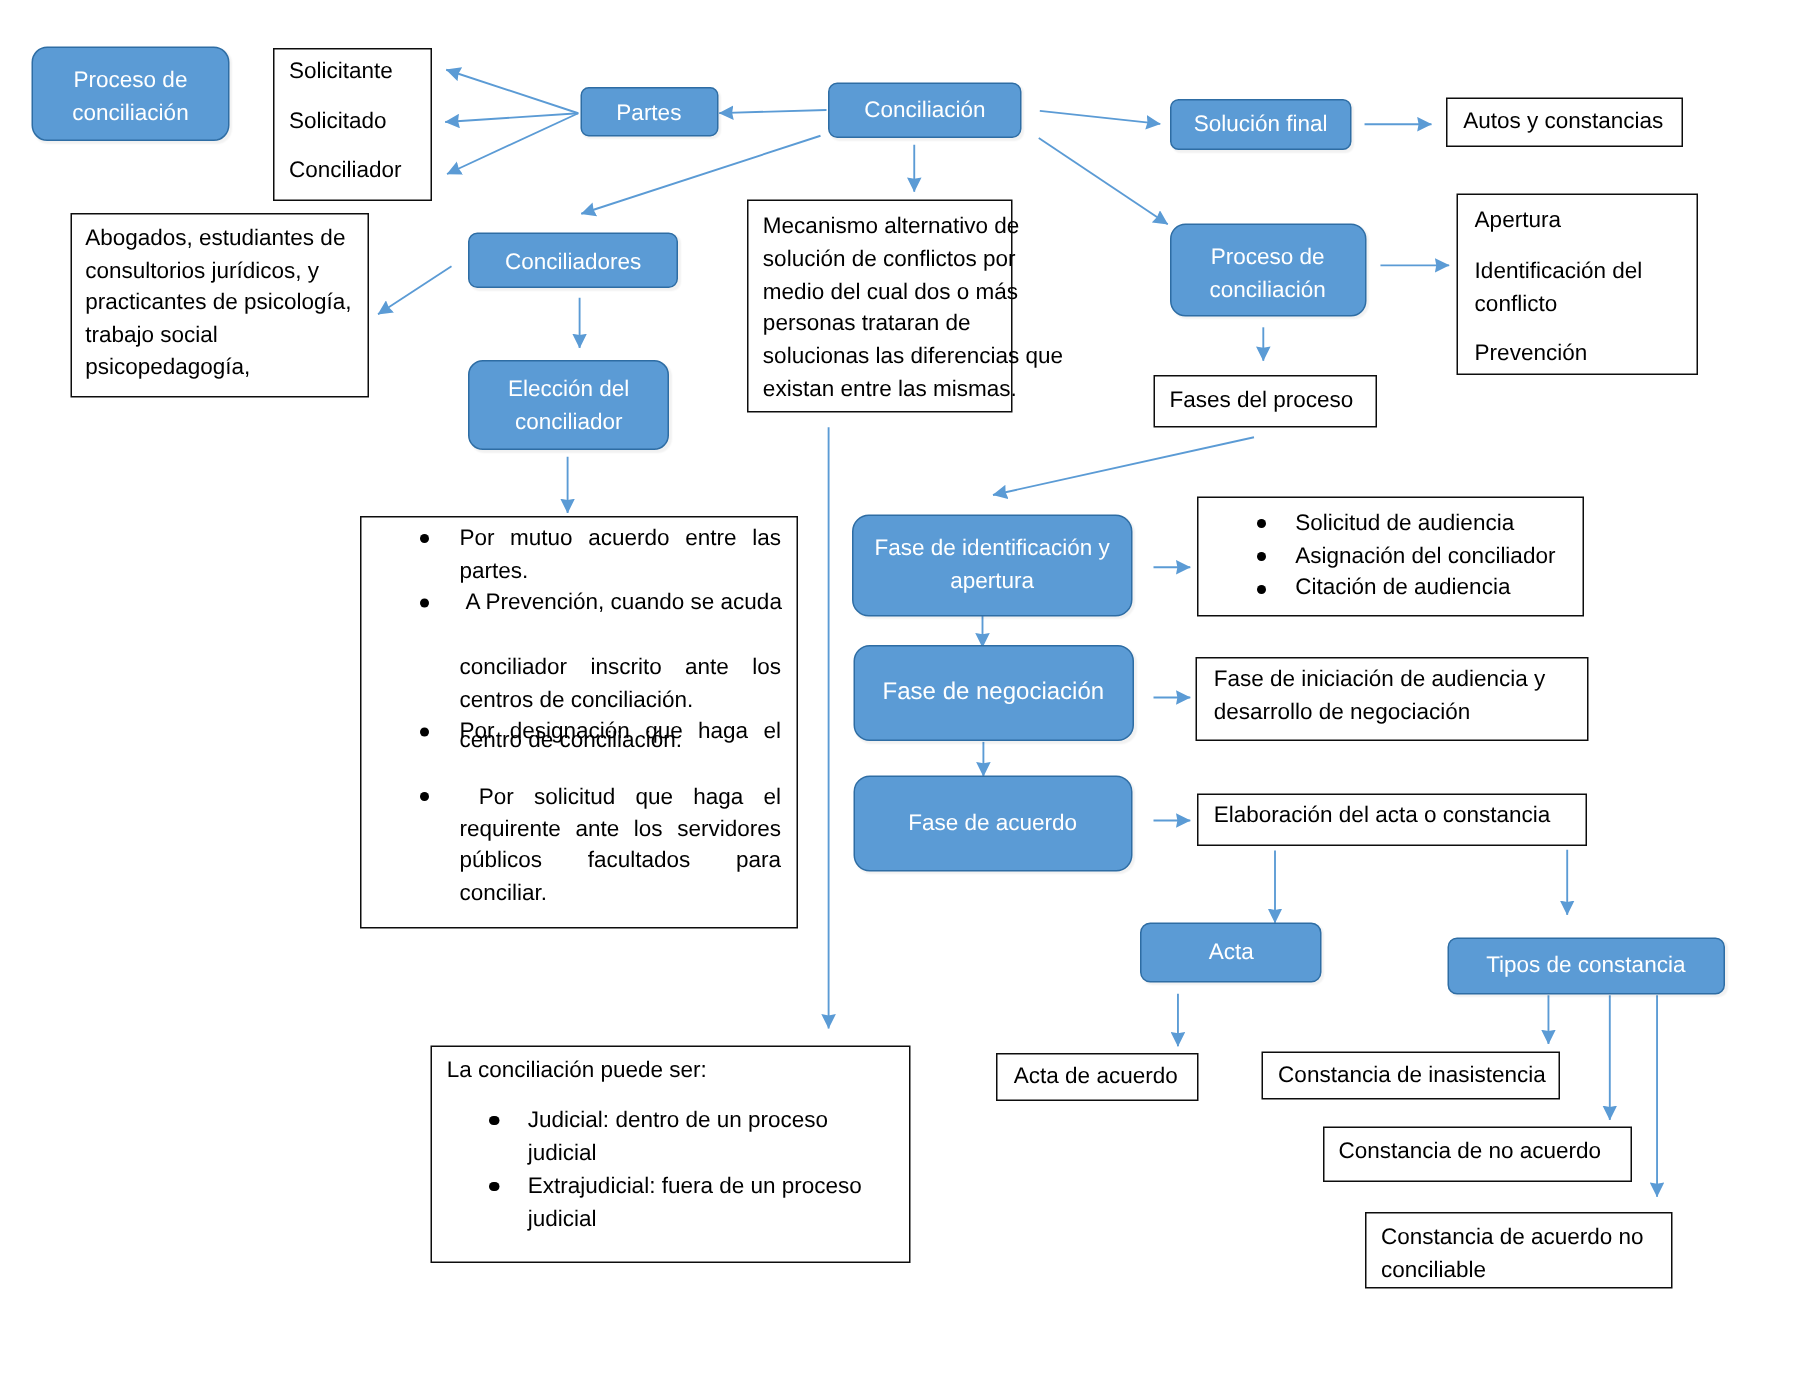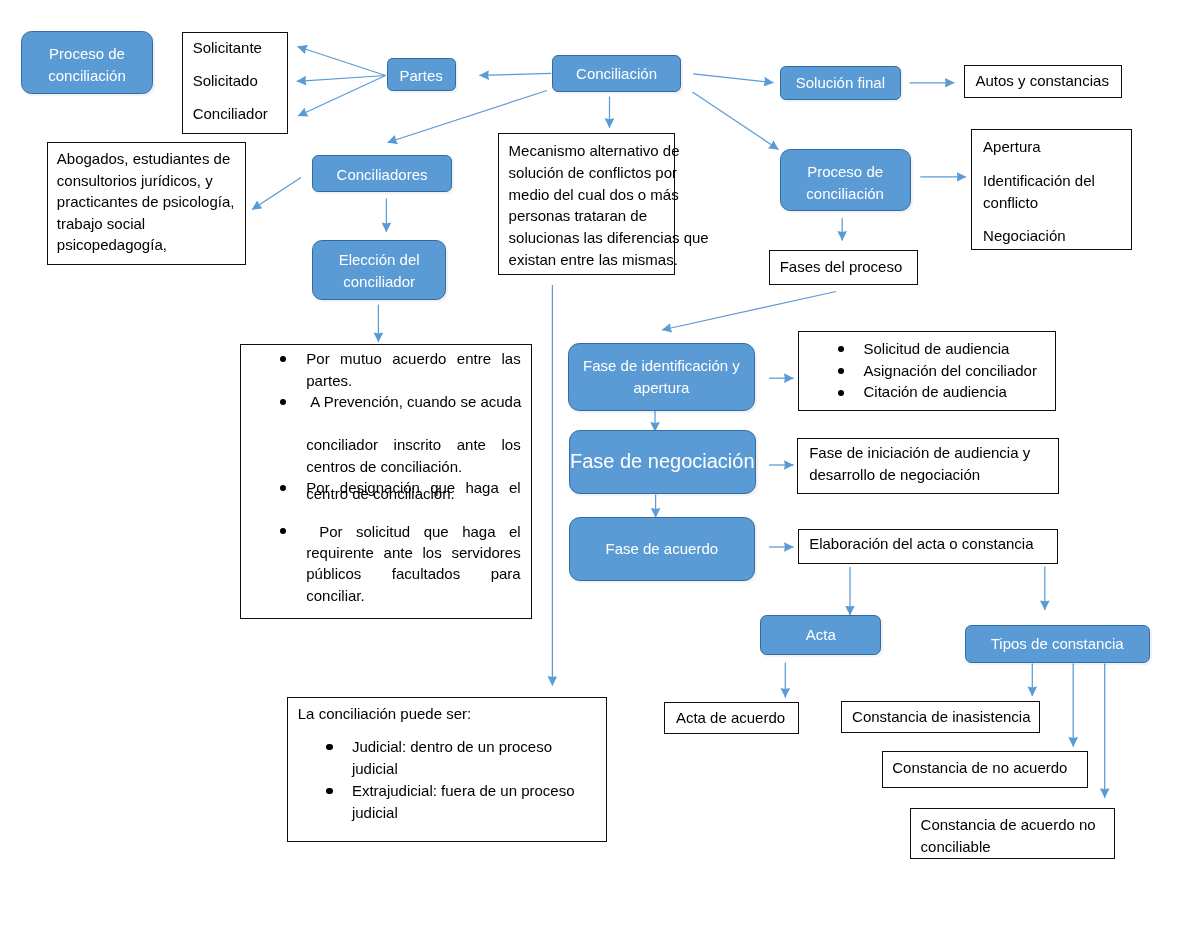--- a/index.html
+++ b/index.html
@@ -60,21 +60,21 @@
       <path d="M 1104.7 663.5 L 1104.7 797.8"></path>
     </g>
   </svg>
 
   <div class="node" style="left:21.3px;top:31.0px;width:131.4px;height:62.9px;border-radius:10.49px;font-size:15px;line-height:21.7px;padding-top:4.2px;">
       <span class="lbl">
         <span style="display:block;">Proceso de</span>
         <span style="display:block;">conciliación</span>
       </span>
     </div>
-  <div class="node" style="left:386.6px;top:58.1px;width:69px;height:33.0px;border-radius:5.5px;font-size:15px;line-height:21.7px;padding-top:2.0px;">
+  <div class="node" style="left:386.6px;top:58.1px;width:92px;height:33.0px;border-radius:5.5px;font-size:15px;line-height:21.7px;padding-top:2.0px;">
       <span class="lbl">Partes</span>
     </div>
   <div class="node" style="left:552.4px;top:54.9px;width:128.3px;height:36.7px;border-radius:6.12px;font-size:15px;line-height:21.7px;padding-top:1.2px;">
       <span class="lbl">Conciliación</span>
     </div>
   <div class="node" style="left:779.7px;top:65.5px;width:121.4px;height:34.2px;border-radius:5.7px;font-size:15px;line-height:21.7px;padding-top:0px;">
       <span class="lbl">Solución final</span>
     </div>
   <div class="node" style="left:312.1px;top:154.6px;width:139.9px;height:37.1px;border-radius:6.18px;font-size:15px;line-height:21.7px;padding-top:3.0px;">
       <span class="lbl">Conciliadores</span>
@@ -90,21 +90,21 @@
         <span style="display:block;">Proceso de</span>
         <span style="display:block;">conciliación</span>
       </span>
     </div>
   <div class="node" style="left:568.2px;top:343.1px;width:186.5px;height:67.5px;border-radius:11.25px;font-size:15px;line-height:21.7px;padding-top:0px;">
       <span class="lbl">
         <span style="display:block;">Fase de identificación y</span>
         <span style="display:block;">apertura</span>
       </span>
     </div>
-  <div class="node" style="left:568.9px;top:430.0px;width:186.7px;height:64.4px;border-radius:10.74px;font-size:20px;line-height:21.7px;padding-top:0px;">
+  <div class="node" style="left:568.9px;top:430.0px;width:186.7px;height:64.4px;border-radius:10.74px;font-size:16px;line-height:21.7px;padding-top:0px;">
       <span class="lbl">Fase de negociación</span>
     </div>
   <div class="node" style="left:568.9px;top:516.5px;width:185.8px;height:64.9px;border-radius:10.82px;font-size:15px;line-height:21.7px;padding-top:0px;">
       <span class="lbl">Fase de acuerdo</span>
     </div>
   <div class="node" style="left:760.3px;top:614.5px;width:121.0px;height:40.8px;border-radius:6.8px;font-size:15px;line-height:21.7px;padding-top:-1.6px;">
       <span class="lbl">Acta</span>
     </div>
   <div class="node" style="left:964.6px;top:624.6px;width:185.2px;height:38.2px;border-radius:6.37px;font-size:15px;line-height:21.7px;padding-top:0px;">
       <span class="lbl">Tipos de constancia</span>
@@ -129,21 +129,21 @@
     <div style="position:absolute;left:9.7px;top:93.2px;line-height:22px;white-space:nowrap;">solucionas las diferencias que</div>
     <div style="position:absolute;left:9.7px;top:114.9px;line-height:22px;white-space:nowrap;">existan entre las mismas.</div>
   </div>
   <div class="tbox" style="left:963.6px;top:64.9px;width:158.30000000000007px;height:33.19999999999999px;">
     <div style="position:absolute;left:10.9px;top:3.9px;line-height:22px;white-space:nowrap;">Autos y constancias</div>
   </div>
   <div class="tbox" style="left:971.2px;top:129.4px;width:160.89999999999986px;height:120.6px;">
     <div style="position:absolute;left:10.9px;top:5.6px;line-height:22px;white-space:nowrap;">Apertura</div>
     <div style="position:absolute;left:10.9px;top:39.2px;line-height:22px;white-space:nowrap;">Identificación del</div>
     <div style="position:absolute;left:10.9px;top:61.5px;line-height:22px;white-space:nowrap;">conflicto</div>
-    <div style="position:absolute;left:10.9px;top:95.1px;line-height:22px;white-space:nowrap;">Negociación</div>
+    <div style="position:absolute;left:10.9px;top:95.1px;line-height:22px;white-space:nowrap;">Prevención</div>
   </div>
   <div class="tbox" style="left:768.8px;top:250.3px;width:149.4000000000001px;height:34.69999999999999px;">
     <div style="position:absolute;left:9.9px;top:4.9px;line-height:22px;white-space:nowrap;">Fases del proceso</div>
   </div>
   <div class="tbox" style="left:239.7px;top:343.6px;width:291.90000000000003px;height:275.9px;">
     <span style="position:absolute;left:38.95px;top:11.25px;width:5.9px;height:5.9px;border-radius:50%;background:#000;"></span>
     <div style="position:absolute;left:65.6px;top:3.7px;line-height:22px;white-space:nowrap;width:214.40000000000003px;white-space:nowrap;text-align:justify;text-align-last:justify;">Por mutuo acuerdo entre las</div>
     <div style="position:absolute;left:65.6px;top:25.3px;line-height:22px;white-space:nowrap;width:214.40000000000003px;white-space:nowrap;text-align:left;">partes.</div>
     <span style="position:absolute;left:38.95px;top:54.35px;width:5.9px;height:5.9px;border-radius:50%;background:#000;"></span>
     <div style="position:absolute;left:65.6px;top:46.7px;line-height:22px;white-space:nowrap;width:214.40000000000003px;white-space:nowrap;text-indent:4.0px;text-align:justify;text-align-last:justify;">A Prevención, cuando se acuda</div>

